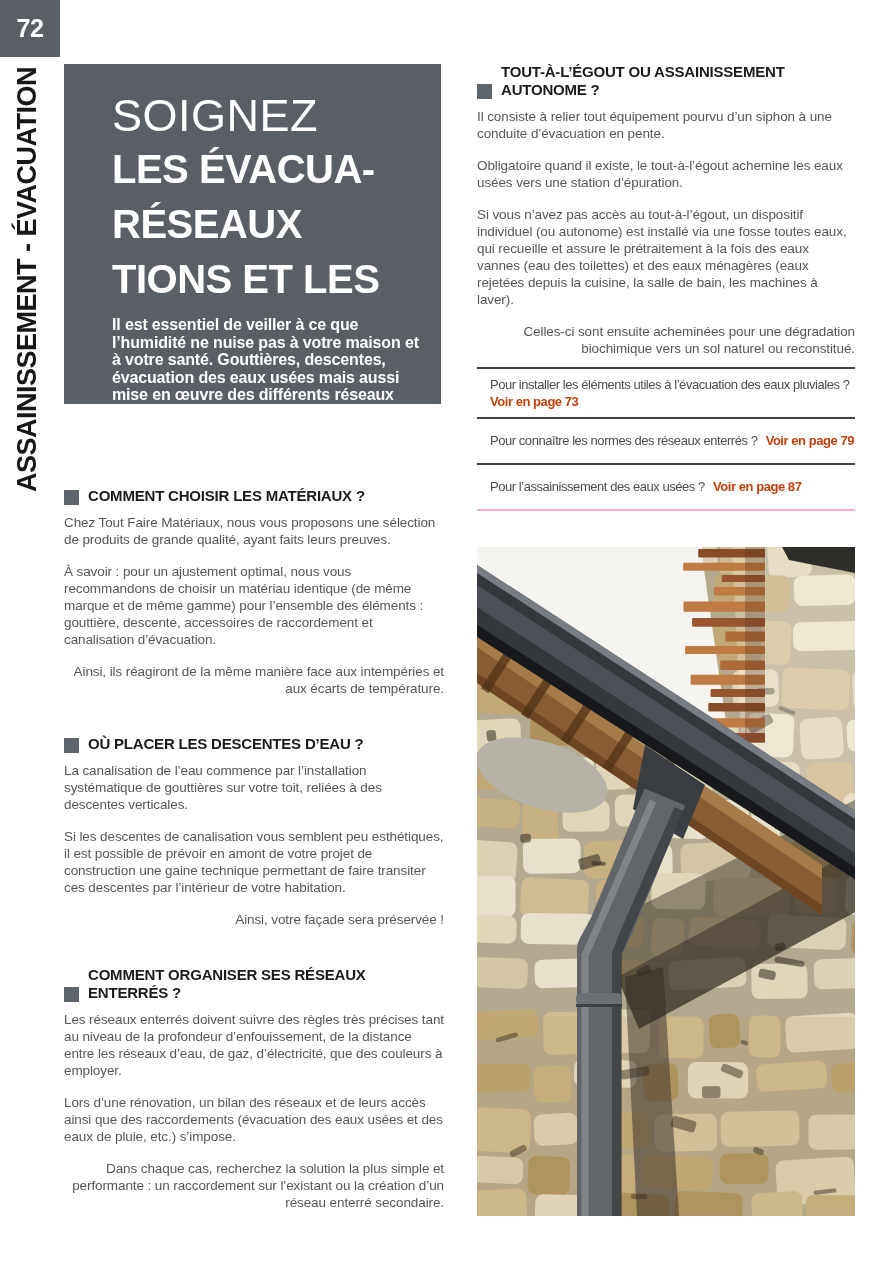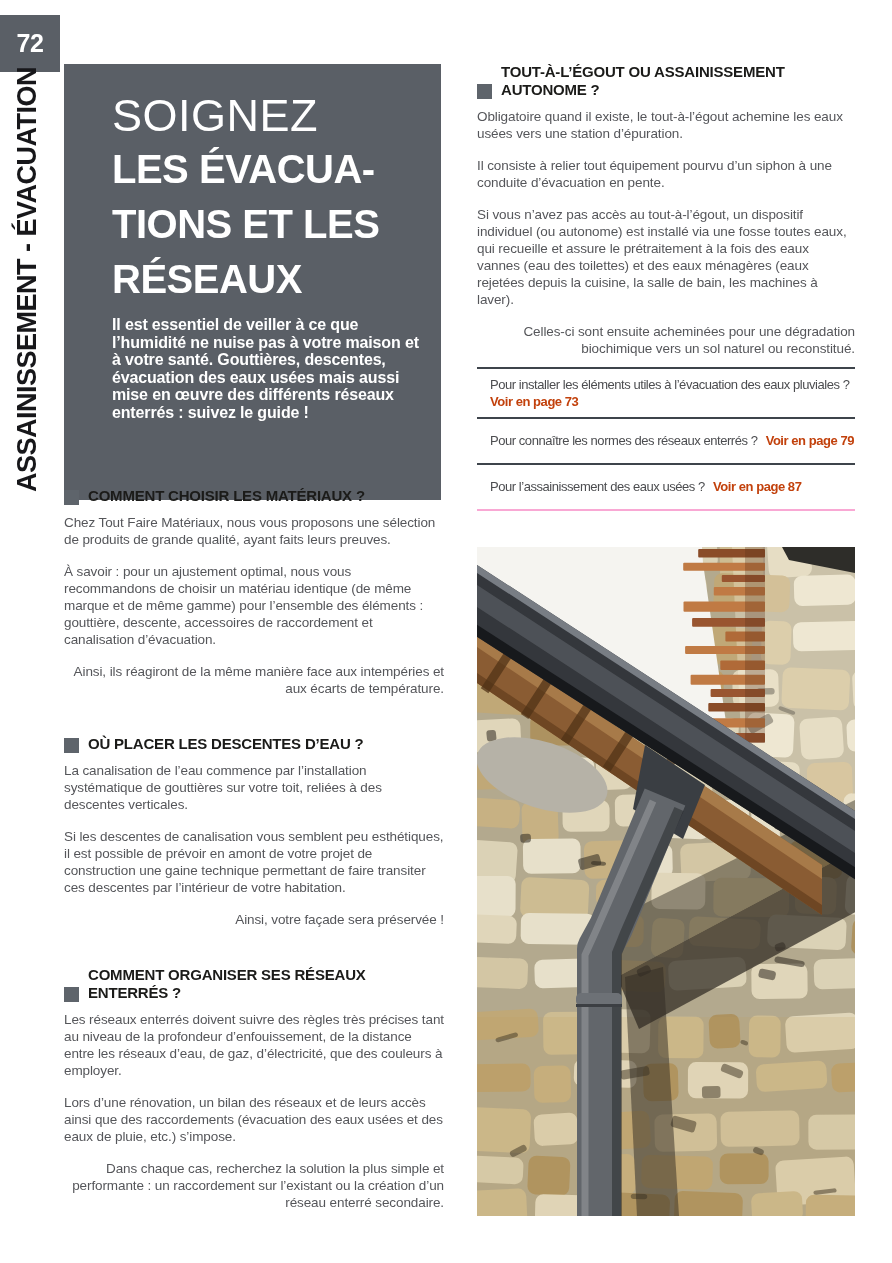--- a/index.html
+++ b/index.html
@@ -3,33 +3,33 @@
 <meta charset="utf-8">
 <style>
   html,body{margin:0;padding:0;background:#e8e8e8;}
   .page{
     position:relative;width:892px;height:1263px;background:#ffffff;
     font-family:"Liberation Sans","DejaVu Sans",sans-serif;overflow:hidden;
     color:#55565a;
   }
   
   .page-number{
-    position:absolute;left:0;top:15px;width:60px;height:57px;background:#5a5f66;
+    position:absolute;left:0;top:0;width:60px;height:57px;background:#5a5f66;
     color:#fff;font-size:25px;font-weight:bold;letter-spacing:-0.5px;
     display:flex;align-items:center;justify-content:center;
   }
   
   .side-label{
     position:absolute;left:12px;top:492px;transform:rotate(-90deg);
     transform-origin:0 0;white-space:nowrap;font-weight:bold;font-size:27px;
     letter-spacing:-0.5px;color:#17171a;
   }
   
   .hero{
-    position:absolute;left:64px;top:64px;width:377px;height:436px;
+    position:absolute;left:64px;top:64px;width:377px;height:340px;
     background:#5a5f66;color:#ffffff;box-sizing:border-box;
     padding:26px 22px 0 48px;
   }
   .hero-line-light{font-size:45px;line-height:52px;font-weight:normal;letter-spacing:0.5px;}
   .hero-line-bold{font-size:40px;line-height:55px;font-weight:bold;letter-spacing:-0.5px;}
   .hero-subtitle{margin-top:9px;font-size:16px;line-height:17.5px;font-weight:bold;letter-spacing:-0.15px;}
   
   .col-left{position:absolute;left:64px;top:487px;width:380px;}
   .col-right{position:absolute;left:477px;top:63px;width:378px;}
   .section + .section{margin-top:38px;}
@@ -59,22 +59,22 @@
 
 <div class="page">
 
   <div class="page-number">72</div>
 
   <div class="side-label">ASSAINISSEMENT - ÉVACUATION</div>
 
   <div class="hero">
     <div class="hero-line-light">SOIGNEZ</div>
     <div class="hero-line-bold">LES ÉVACUA-</div>
+    <div class="hero-line-bold">RÉSEAUX</div>
     <div class="hero-line-bold">TIONS ET LES</div>
-    <div class="hero-line-bold">RÉSEAUX</div>
     <div class="hero-subtitle">Il est essentiel de veiller à ce que l’humidité ne nuise pas à votre maison et à votre santé. Gouttières, descentes, évacuation des eaux usées mais aussi mise en œuvre des différents réseaux enterrés : suivez le guide !</div>
   </div>
 
   <div class="col-left">
 
     <div class="section">
       <div class="section-heading">
         <span class="bullet-square"></span>
         <span>COMMENT CHOISIR LES MATÉRIAUX ?</span>
       </div>
@@ -105,22 +105,22 @@
 
   </div>
 
   <div class="col-right">
 
     <div class="section">
       <div class="section-heading">
         <span class="bullet-square"></span>
         <span>TOUT-À-L’ÉGOUT OU ASSAINISSEMENT AUTONOME ?</span>
       </div>
+      <p class="body">Il consiste à relier tout équipement pourvu d’un siphon à une conduite d’évacuation en pente.</p>
       <p class="body">Obligatoire quand il existe, le tout-à-l’égout achemine les eaux usées vers une station d’épuration.</p>
-      <p class="body">Il consiste à relier tout équipement pourvu d’un siphon à une conduite d’évacuation en pente.</p>
       <p class="body">Si vous n’avez pas accès au tout-à-l’égout, un dispositif individuel (ou autonome) est installé via une fosse toutes eaux, qui recueille et assure le prétraitement à la fois des eaux vannes (eau des toilettes) et des eaux ménagères (eaux rejetées depuis la cuisine, la salle de bain, les machines à laver).</p>
       <p class="body">Celles-ci sont ensuite acheminées pour une dégradation biochimique vers un sol naturel ou reconstitué.</p>
     </div>
 
     <div class="links">
       <div class="link-row stacked">
         <span class="question">Pour installer les éléments utiles à l’évacuation des eaux pluviales ?</span>
         <span class="action">Voir en page 73</span>
       </div>
       <div class="link-row">

